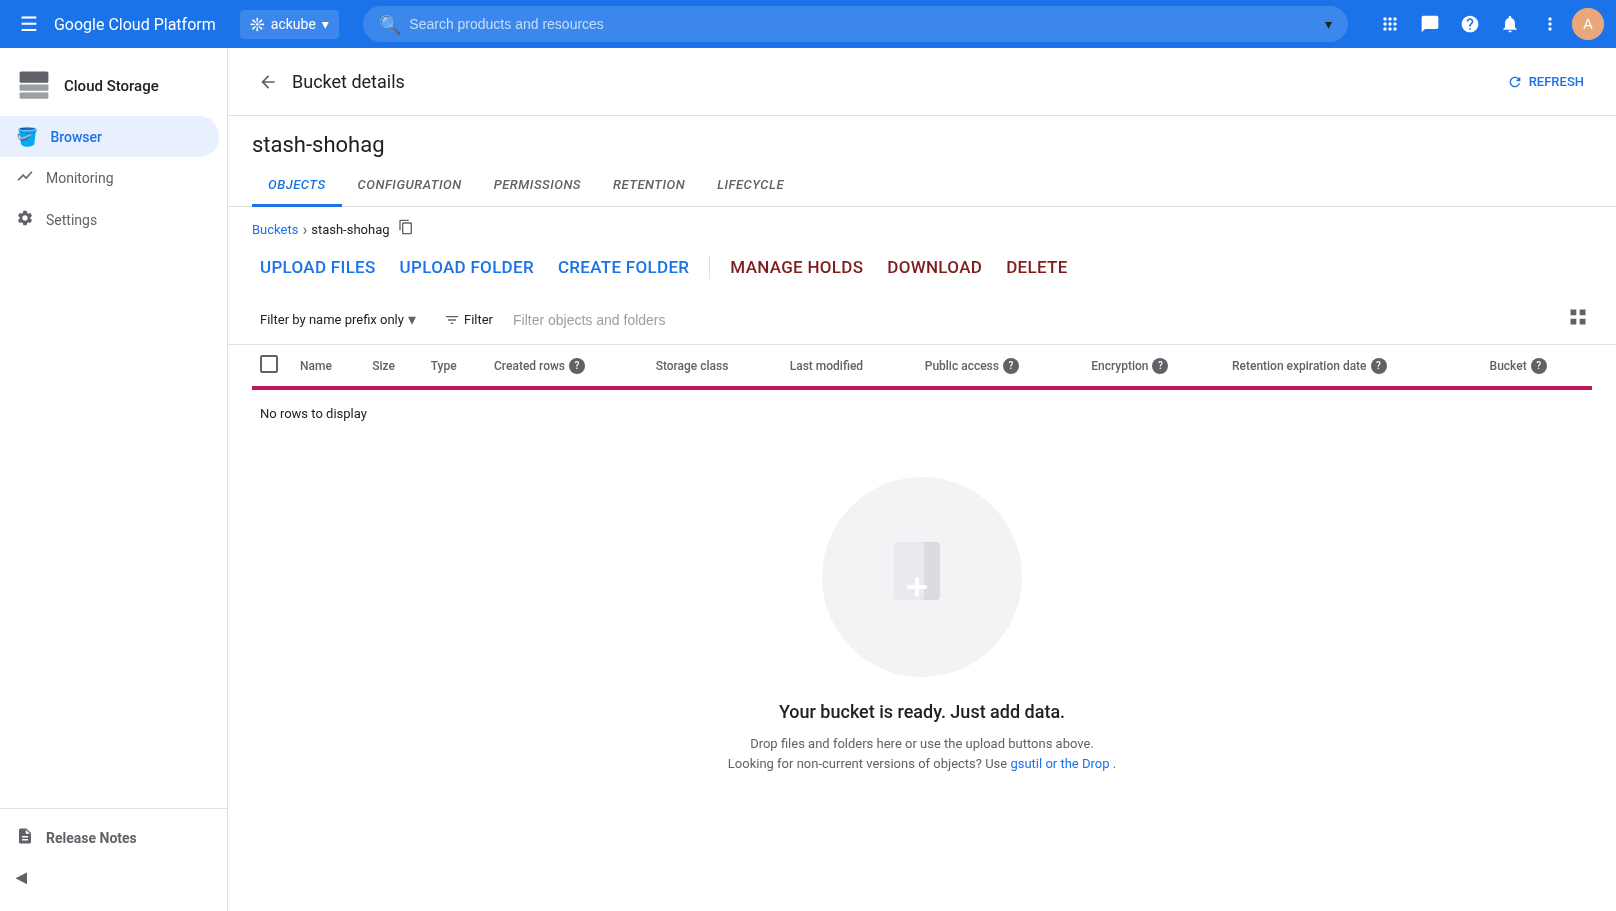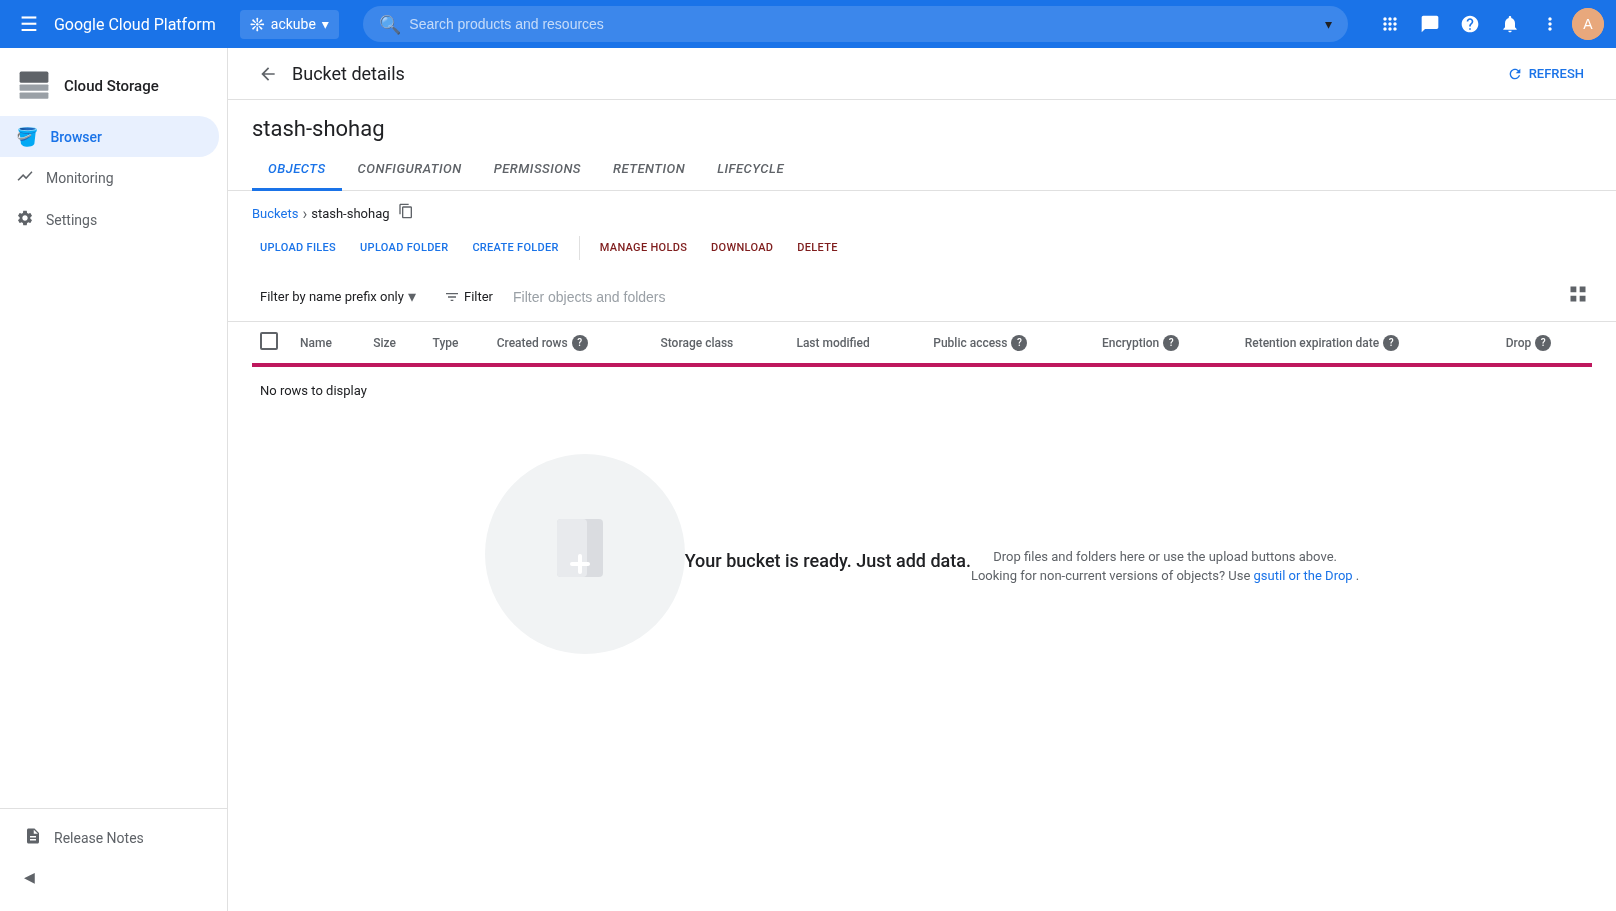--- a/index.html
+++ b/index.html
@@ -109,22 +109,23 @@
       margin-right: 8px;
     }
     .sidebar-item.active {
       background: #e8f0fe;
       color: #1a73e8;
       font-weight: 500;
     }
     .sidebar-item .item-icon { font-size: 18px; }
     .sidebar-bottom {
       margin-top: auto;
-      padding: 8px 8px;
+      padding: 8px 0;
       border-top: 1px solid #e0e0e0;
+      font-weight: bold;
     }
     .sidebar-bottom .sidebar-item { margin-right: 8px; }
     .collapse-btn {
       display: flex; align-items: center;
       padding: 10px 16px;
       cursor: pointer;
       color: #5f6368;
       font-size: 14px;
       gap: 8px;
     }
@@ -134,21 +135,21 @@
       flex: 1;
       overflow-y: auto;
       background: #fff;
     }
 
     
     .page-header {
       display: flex; align-items: center; justify-content: space-between;
       padding: 11px 24px;
       border-bottom: 1px solid #e0e0e0;
-      height: 52px;
+      height: 68px;
     }
     .page-header-left { display: flex; align-items: center; gap: 8px; }
     .back-btn {
       width: 32px; height: 32px; border-radius: 50%;
       display: flex; align-items: center; justify-content: center;
       cursor: pointer; color: #5f6368; font-size: 18px;
     }
     .page-title { font-size: 18px; font-weight: 400; color: #202124; }
     .refresh-btn {
       display: flex; align-items: center; gap: 6px;
@@ -202,21 +203,21 @@
     .breadcrumb .copy-icon {
       color: #5f6368; cursor: pointer; font-size: 16px; margin-left: 4px;
     }
 
     
     .toolbar {
       display: flex; align-items: center; gap: 8px;
       padding: 4px 24px 12px;
     }
     .toolbar-btn {
-      font-size: 11px;
+      font-size: 17px;
       font-weight: 500;
       color: #1a73e8;
       cursor: pointer;
       padding: 6px 8px;
       border-radius: 4px;
       letter-spacing: 0.3px;
       text-transform: uppercase;
     }
     .toolbar-btn.disabled { color: #7f1d1d; cursor: default; }
 
@@ -290,21 +291,21 @@
     }
     .no-rows {
       padding: 16px 8px;
       font-size: 13px;
       color: #202124;
     }
 
     
     .empty-state {
       display: flex;
-      flex-direction: row;
+      flex-direction: column;
       align-items: center;
       justify-content: center;
       padding: 40px 24px;
       text-align: center;
     }
     .empty-state .circle-bg {
       width: 200px; height: 200px;
       border-radius: 50%;
       background: #f1f3f4;
       display: flex; align-items: center; justify-content: center;
@@ -557,21 +558,21 @@
               </div>
             </th>
             <th>
               <div class="th-with-icon">
                 <span>Retention expiration date</span>
                 <span class="help-icon">?</span>
               </div>
             </th>
             <th>
               <div class="th-with-icon">
-                <span>Drop</span>
+                <span>Bucket</span>
                 <span class="help-icon">?</span>
               </div>
             </th>
           </tr>
         </thead>
         <tbody>
           <tr>
             <td colspan="11">
               <div class="no-rows">No rows to display</div>
             </td>

